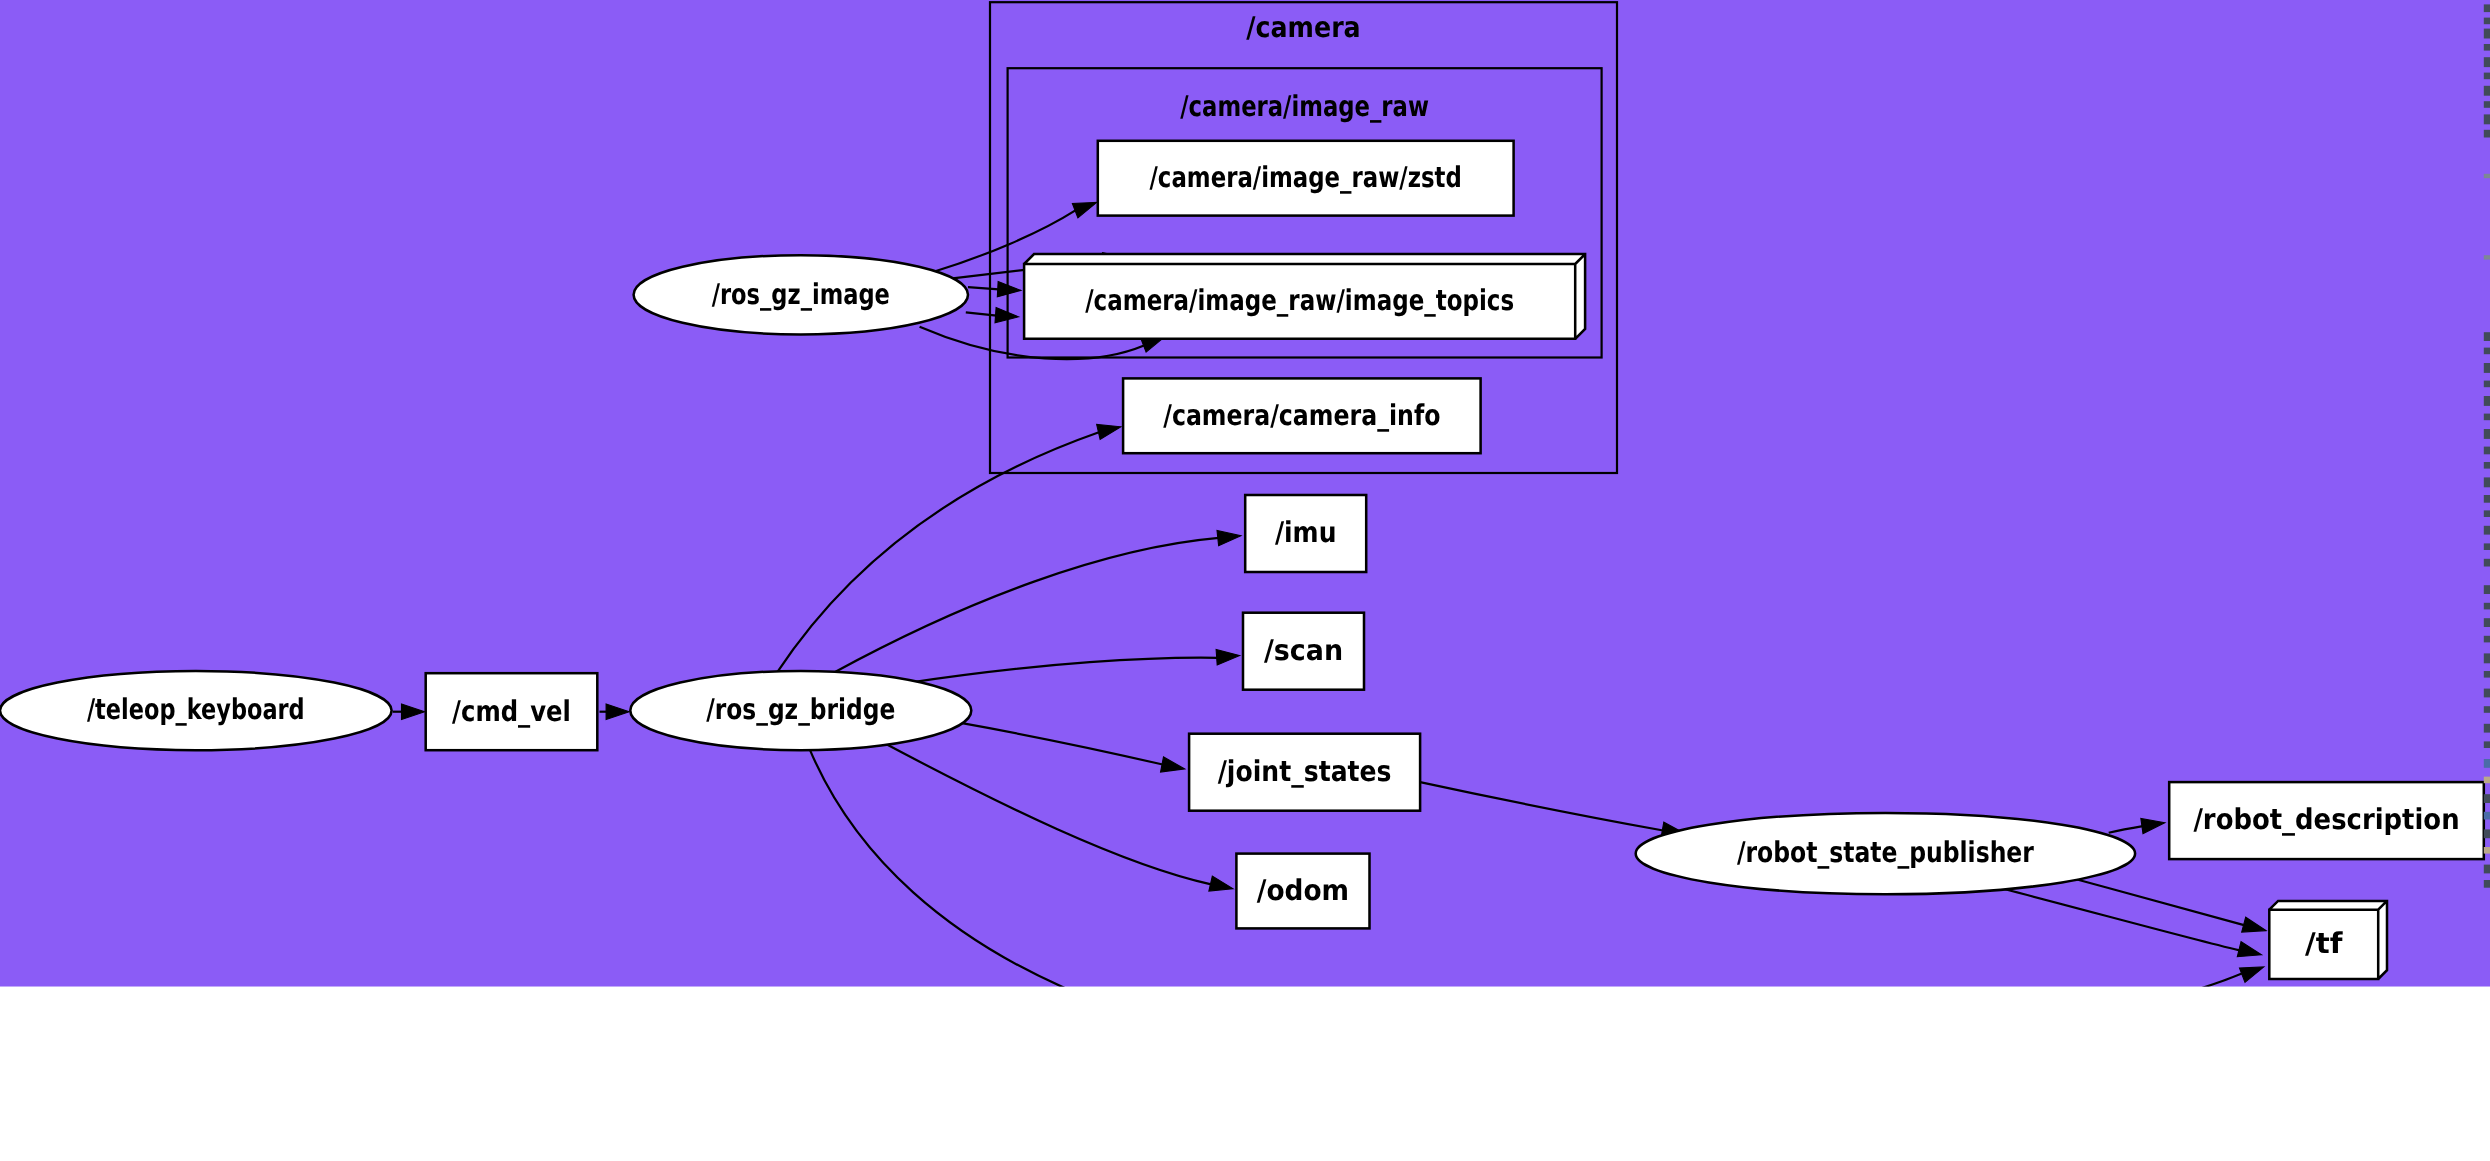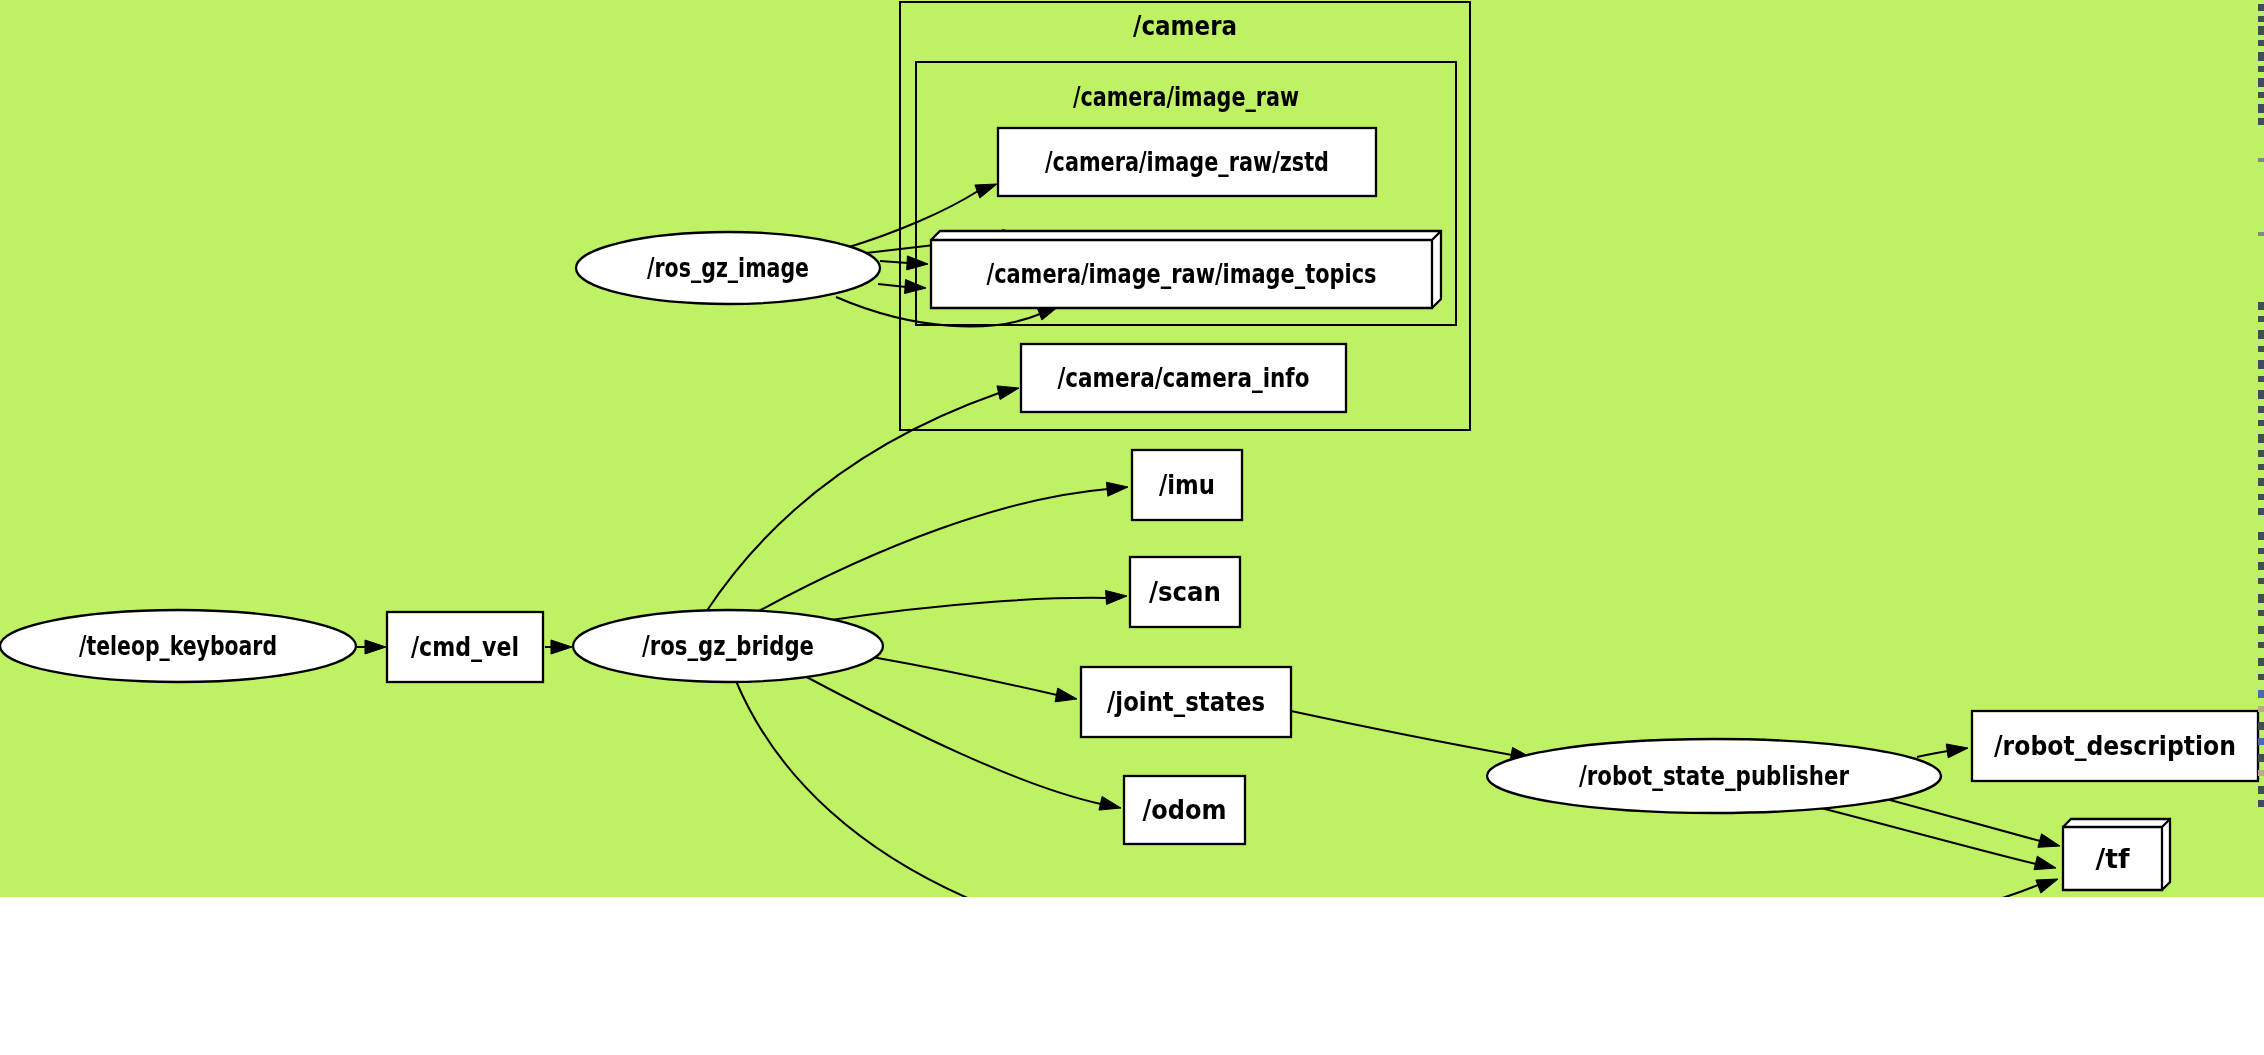--- a/index.html
+++ b/index.html
@@ -1,20 +1,20 @@
 <!DOCTYPE html>
 <html><head>
 <meta charset="utf-8">
 <style>
   html, body { margin: 0; padding: 0; background: #ffffff; }
   .canvas {
     position: relative;
     width: 2264px;
     height: 897px;
-    background: #bef264;
+    background: #8b5cf6;
     overflow: hidden;
     font-family: "DejaVu Sans", "Liberation Sans", sans-serif;
   }
   svg text {
     font-family: "DejaVu Sans", "Liberation Sans", sans-serif;
     font-weight: 700;
     fill: #000000;
   }
 </style>
 </head>

